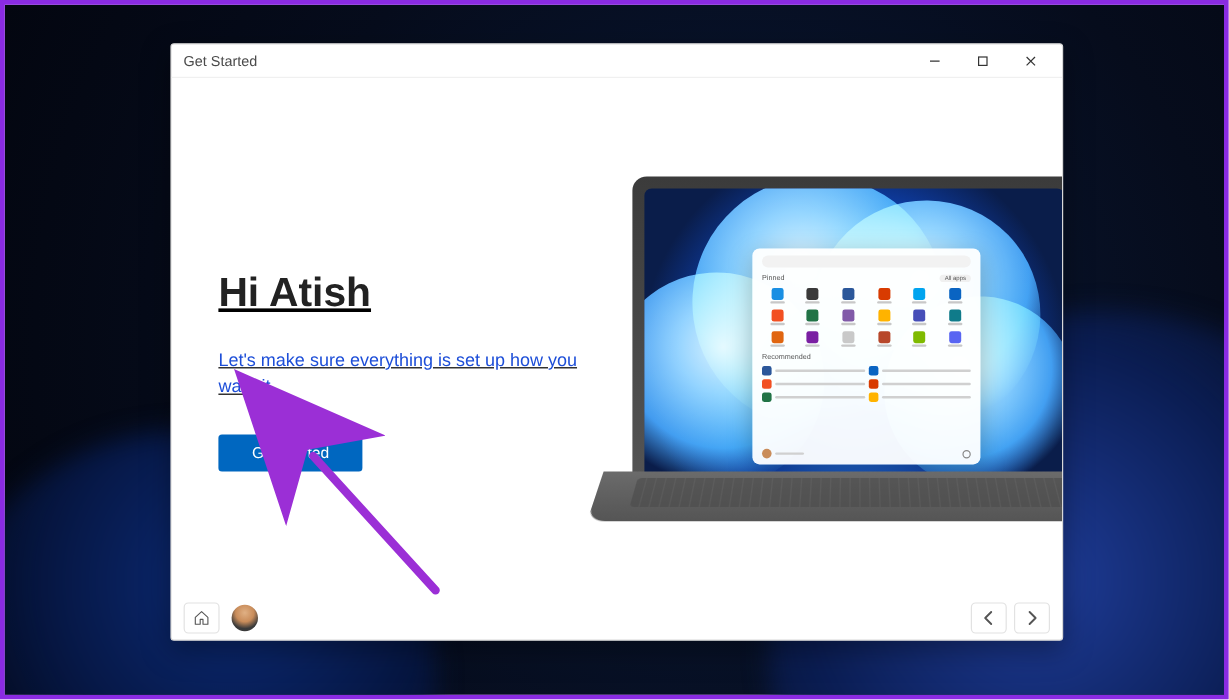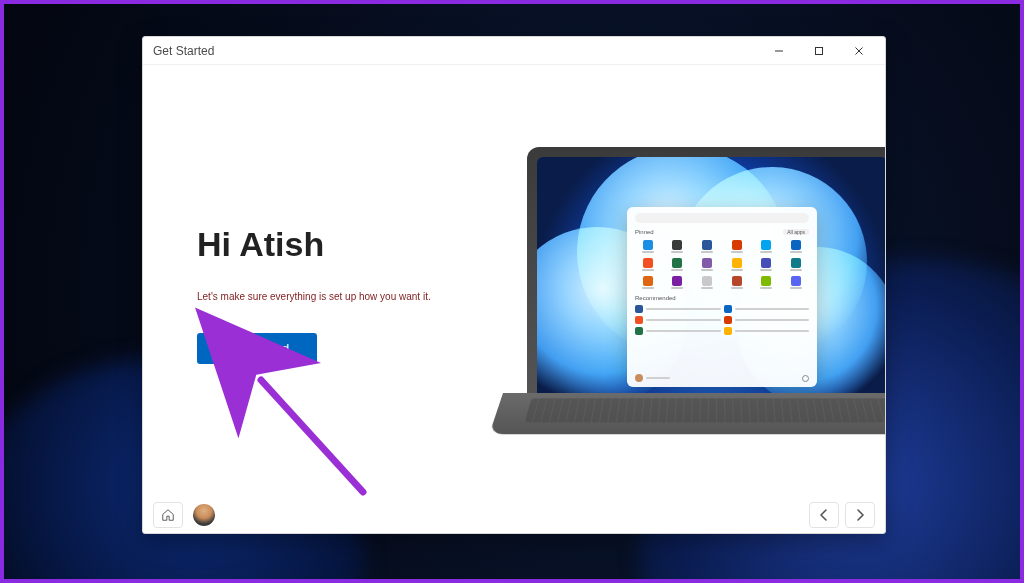--- a/index.html
+++ b/index.html
@@ -48,29 +48,30 @@
     cursor: default;
   }
   .win-btn svg { display: block; }
 
   .content {
     flex: 1; position: relative; overflow: hidden;
   }
 
   .text-col {
     position: absolute;
-    left: 54px; top: 160px;
+    left: 39px; top: 160px;
     width: 300px;
+    text-decoration: underline;
   }
   .heading {
     font-size: 34px; font-weight: 600; color: #222;
     margin-bottom: 26px;
   }
   .subtext {
-    font-size: 10px; color: #7f1d1d; line-height: 1.45;
+    font-size: 15px; color: #1d4ed8; line-height: 1.45;
     margin-bottom: 28px;
   }
   .primary-btn {
     display: inline-block;
     background: #0067c0;
     color: #fff;
     font-size: 13px;
     padding: 8px 28px;
     border-radius: 3px;
     border: none;

